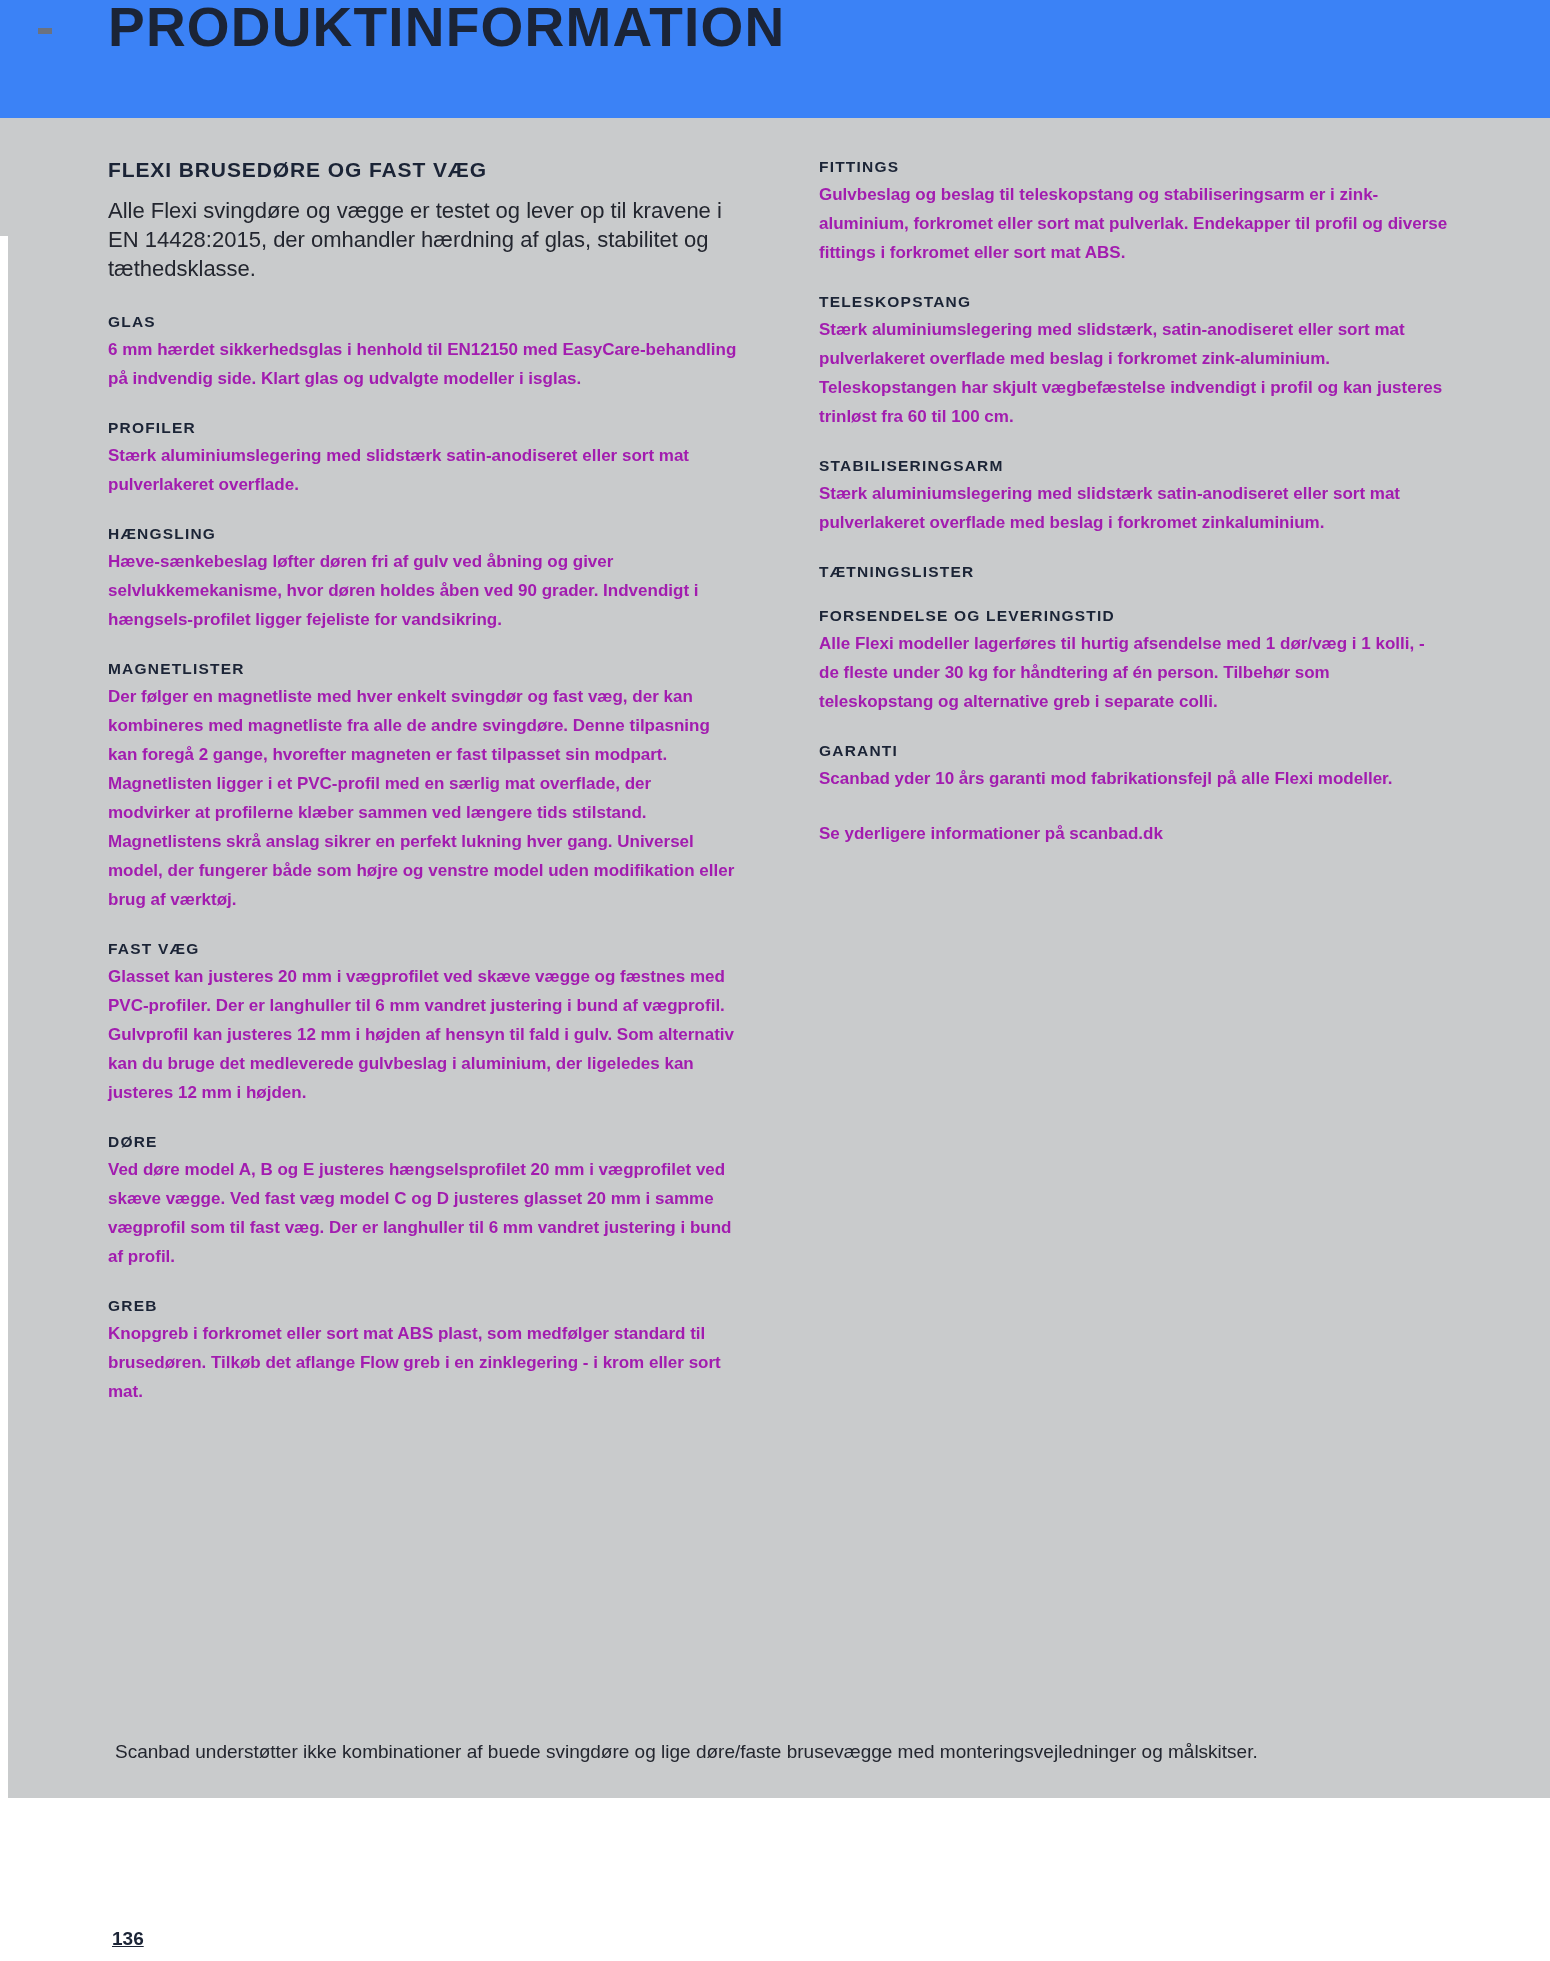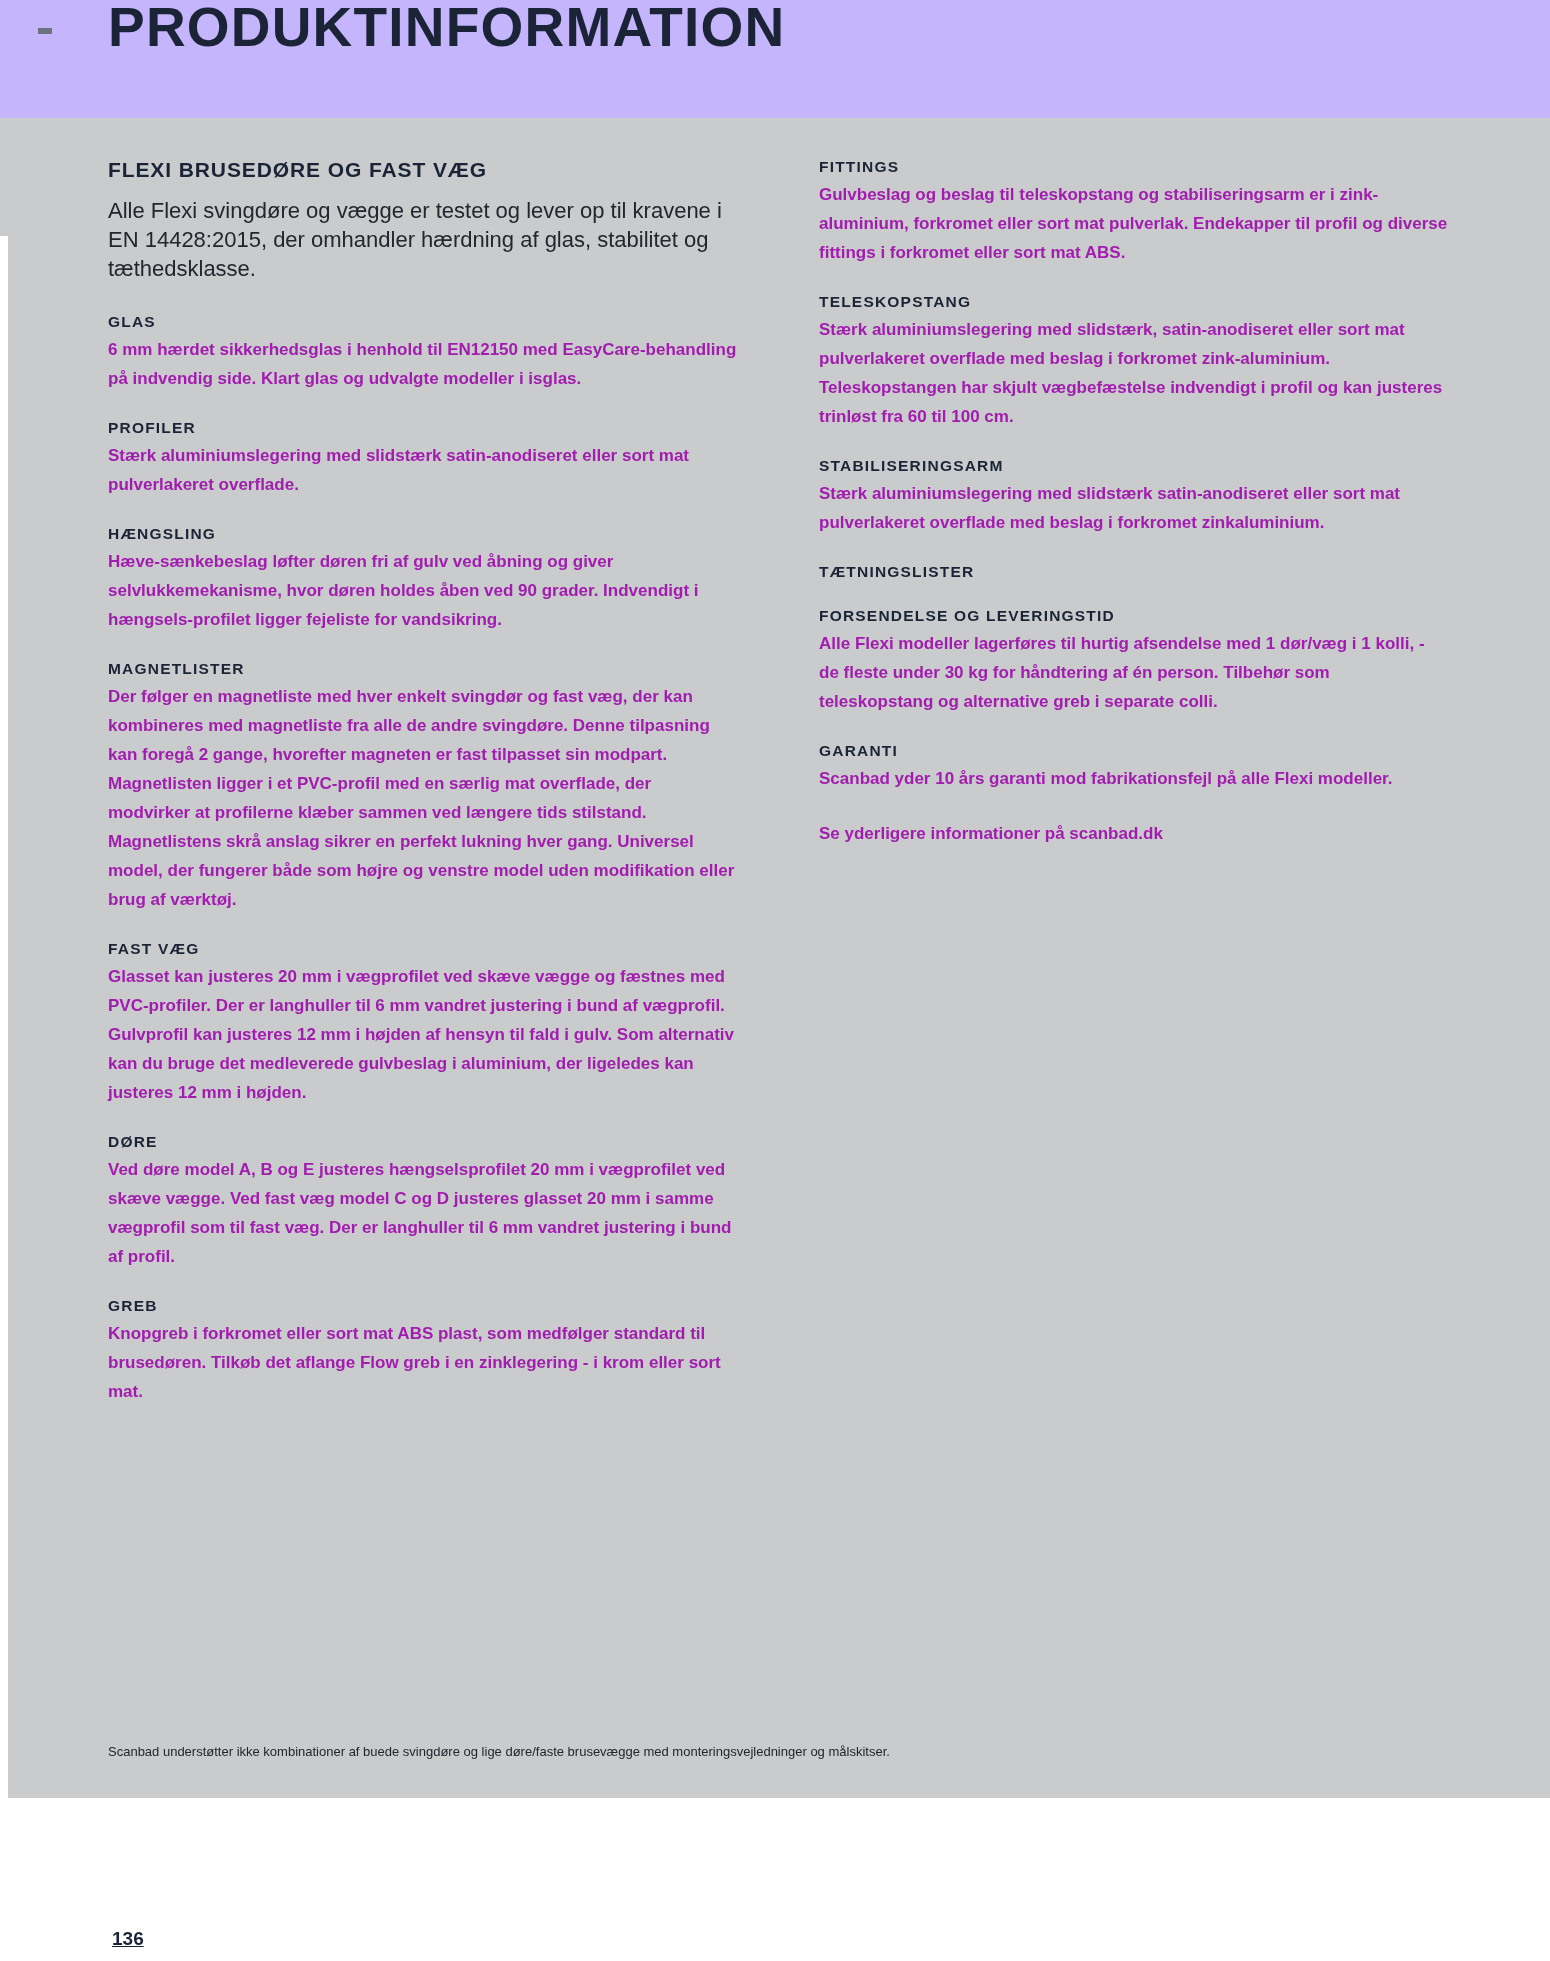--- a/index.html
+++ b/index.html
@@ -16,21 +16,21 @@
     overflow: hidden;
   }
 
   
   .page-header {
     position: absolute;
     left: 0;
     top: 0;
     width: 1550px;
     height: 118px;
-    background: #c4b5fd;
+    background: #3b82f6;
   }
   .header-title {
     position: absolute;
     left: 108px;
     top: -4px;
     font-size: 55px;
     line-height: 62px;
     letter-spacing: 1.2px;
     font-weight: 700;
     color: #1b2436;
@@ -106,23 +106,23 @@
   }
   .intro {
     font-size: 22px;
     line-height: 29px;
     color: #23262f;
     margin: 0 0 30px 0;
   }
 
   .note {
     position: absolute;
-    left: 108px;
+    left: 115px;
     top: 1620px;
-    font-size: 13px;
+    font-size: 19px;
     line-height: 28px;
     color: #23262f;
   }
 
   
   .footer {
     position: absolute;
     left: 0;
     top: 1798px;
     width: 1550px;

